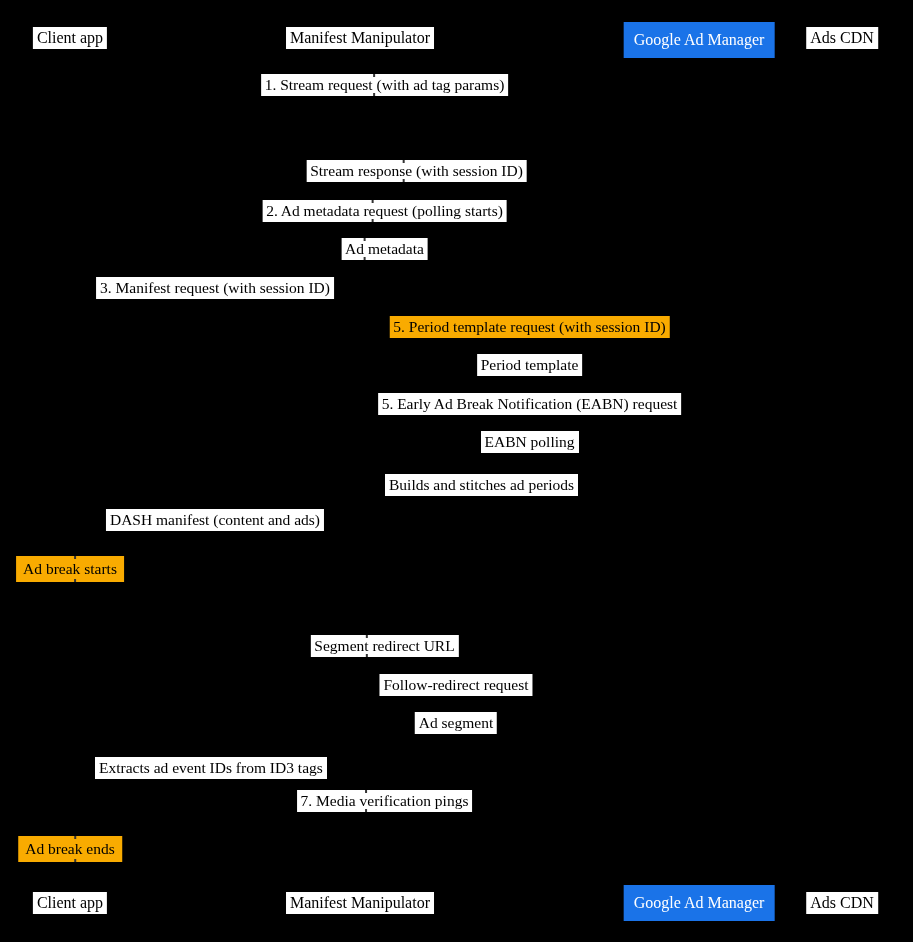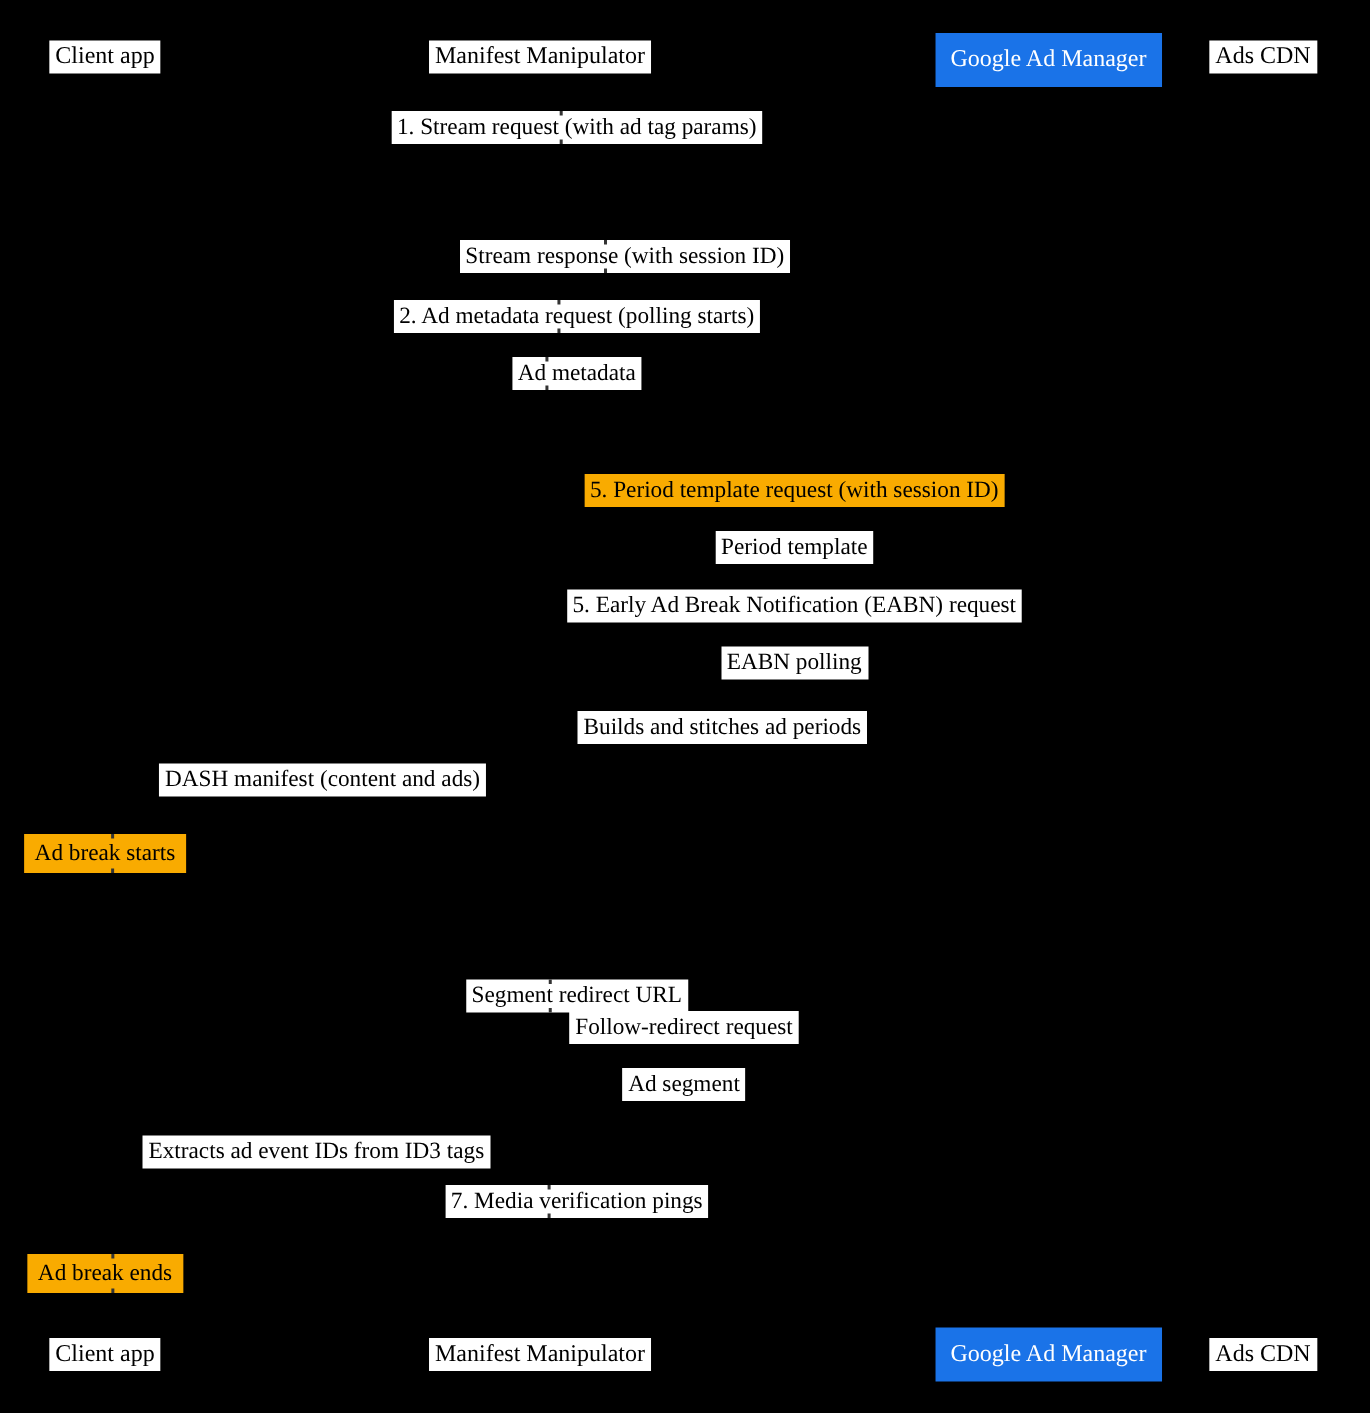--- a/index.html
+++ b/index.html
@@ -79,26 +79,27 @@
     <div class="actor-label" style="left: 360px; top: 27px;">Manifest Manipulator</div>
     <div class="actor-label" style="left: 360px; top: 892px;">Manifest Manipulator</div>
     <div class="actor-box" style="left: 699px; top: 22px;">Google Ad Manager</div>
     <div class="actor-box" style="left: 699px; top: 885px;">Google Ad Manager</div>
     <div class="actor-label" style="left: 842px; top: 27px;">Ads CDN</div>
     <div class="actor-label" style="left: 842px; top: 892px;">Ads CDN</div>
     <div class="msg" style="left: 384.5px; top: 85px;">1. Stream request (with ad tag params)<div class="tick" style="background: rgb(51, 51, 51); left: 112.898px; top: 0px;"></div><div class="tick" style="background: rgb(51, 51, 51); left: 112.898px; bottom: 0px;"></div></div>
     <div class="msg" style="left: 384.5px; top: 171px; margin-left: 32px;">Stream response (with session ID)<div class="tick" style="background: rgb(51, 51, 51); left: 96.9453px; top: 0px;"></div><div class="tick" style="background: rgb(51, 51, 51); left: 96.9453px; bottom: 0px;"></div></div>
     <div class="msg" style="left: 384.5px; top: 211px;">2. Ad metadata request (polling starts)<div class="tick" style="background: rgb(51, 51, 51); left: 109.461px; top: 0px;"></div><div class="tick" style="background: rgb(51, 51, 51); left: 109.461px; bottom: 0px;"></div></div>
     <div class="msg" style="left: 384.5px; top: 249px;">Ad metadata<div class="tick" style="background: rgb(51, 51, 51); left: 22.4531px; top: 0px;"></div><div class="tick" style="background: rgb(51, 51, 51); left: 22.4531px; bottom: 0px;"></div></div>
+    <div class="msg" style="left: 215px; top: 288px;">3. Manifest request (with session ID)</div>
     <div class="msg highlight" style="left: 529.5px; top: 327px;">5. Period template request (with session ID)</div>
     <div class="msg" style="left: 529.5px; top: 365px;">Period template</div>
     <div class="msg" style="left: 529.5px; top: 404px;">5. Early Ad Break Notification (EABN) request</div>
     <div class="msg" style="left: 529.5px; top: 442px;">EABN polling</div>
     <div class="msg" style="left: 215px; top: 520px;">DASH manifest (content and ads)</div>
     <div class="msg self" style="left: 385px; top: 485px;">Builds and stitches ad periods</div>
     <div class="note" style="left: 70px; top: 569px;">Ad break starts<div class="tick" style="background: rgb(51, 51, 51); left: 58.125px; top: 0px;"></div><div class="tick" style="background: rgb(51, 51, 51); left: 58.125px; bottom: 0px;"></div></div>
-    <div class="msg" style="left: 384.5px; top: 664px;">Segment redirect URL<div class="tick" style="background: rgb(51, 51, 51); left: 55.1719px; top: 0px;"></div><div class="tick" style="background: rgb(51, 51, 51); left: 55.1719px; bottom: 0px;"></div></div>
+    <div class="msg" style="left: 384.5px; top: 646px;">Segment redirect URL<div class="tick" style="background: rgb(51, 51, 51); left: 55.1719px; top: 0px;"></div><div class="tick" style="background: rgb(51, 51, 51); left: 55.1719px; bottom: 0px;"></div></div>
     <div class="msg" style="left: 456px; top: 685px;">Follow-redirect request</div>
     <div class="msg" style="left: 456px; top: 723px; text-align: right;">Ad segment</div>
     <div class="msg self" style="left: 95px; top: 768px;">Extracts ad event IDs from ID3 tags</div>
     <div class="msg" style="left: 384.5px; top: 801px;">7. Media verification pings<div class="tick" style="background: rgb(51, 51, 51); left: 68.1094px; top: 0px;"></div><div class="tick" style="background: rgb(51, 51, 51); left: 68.1094px; bottom: 0px;"></div></div>
     <div class="note" style="left: 70px; top: 849px;">Ad break ends<div class="tick" style="background: rgb(51, 51, 51); left: 55.9844px; top: 0px;"></div><div class="tick" style="background: rgb(51, 51, 51); left: 55.9844px; bottom: 0px;"></div></div>
   </div>
 
 </body></html>

